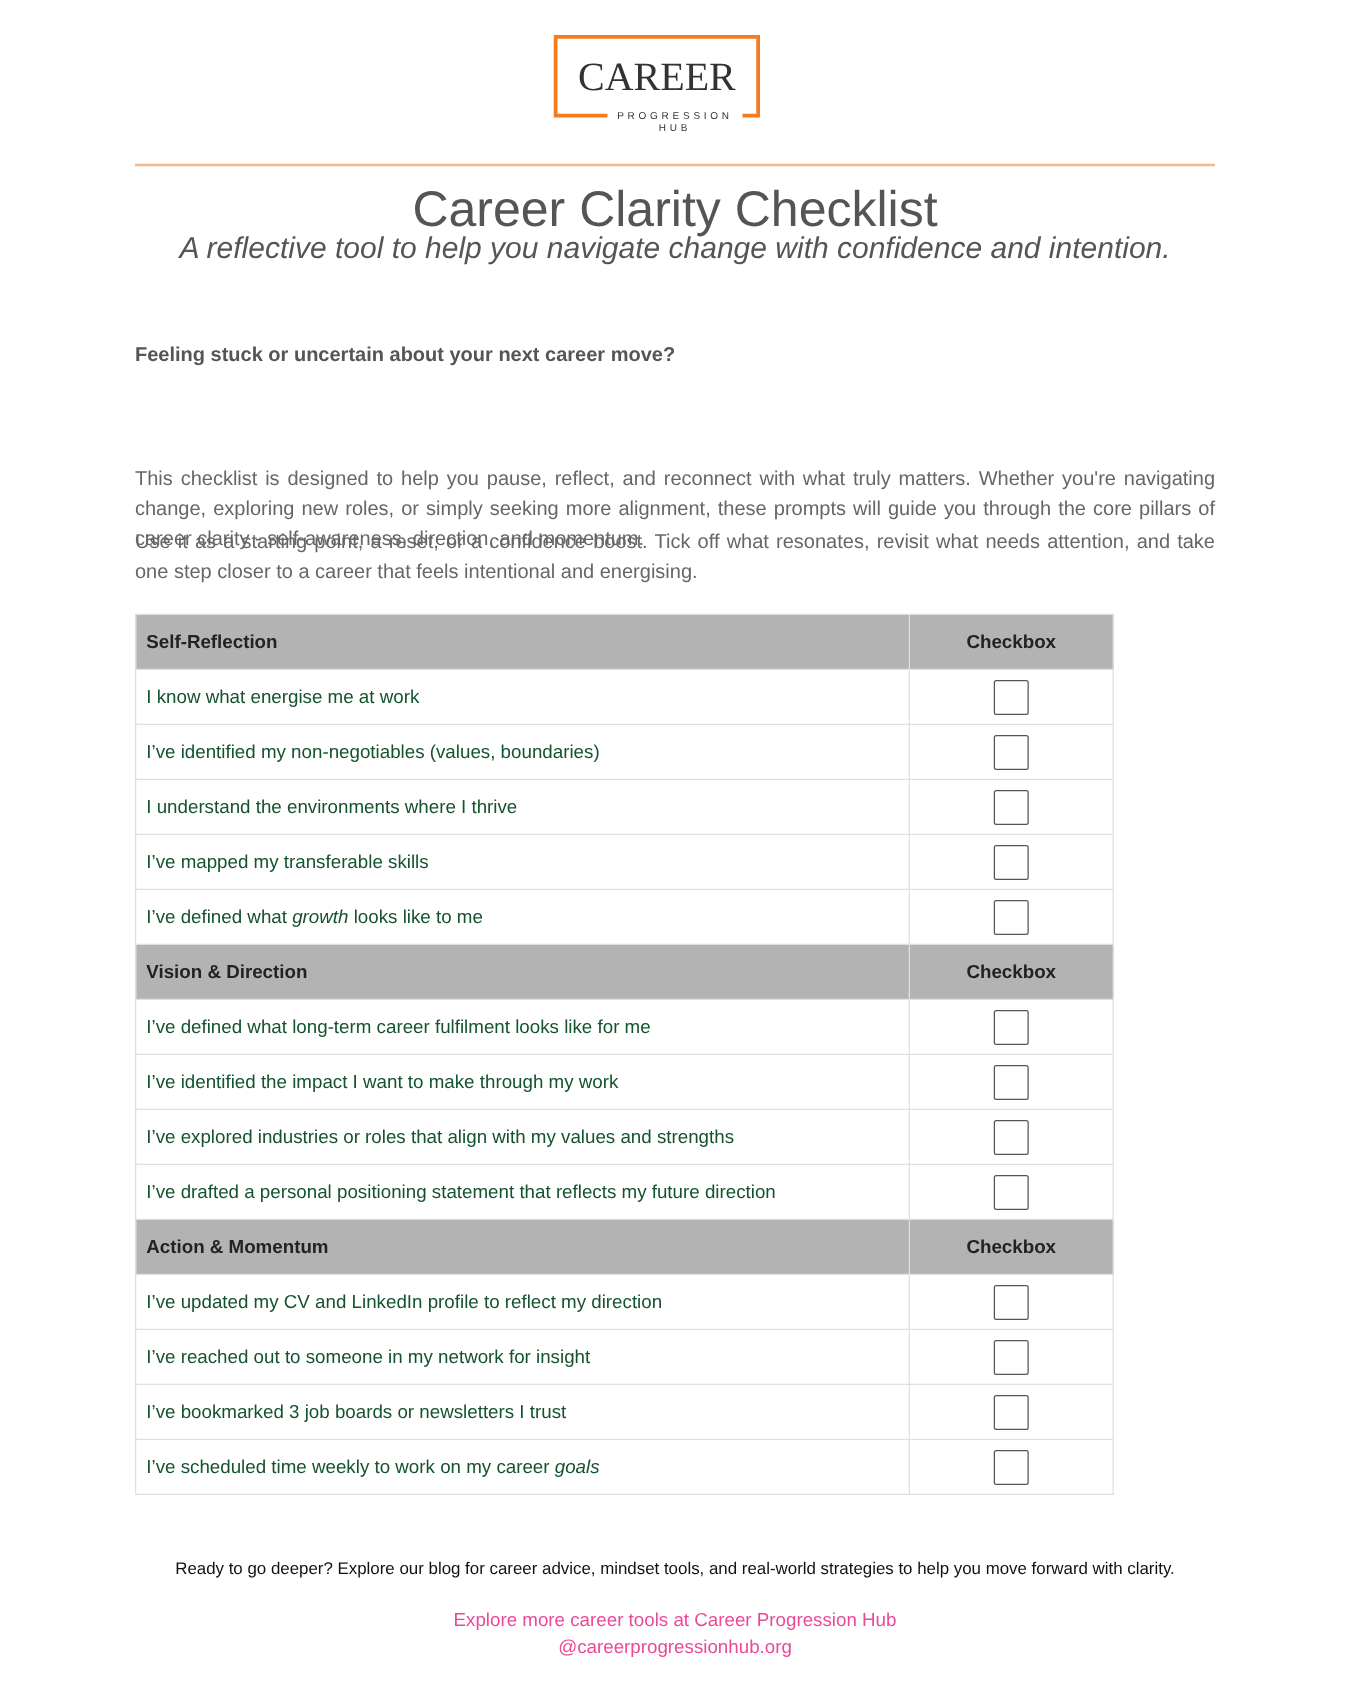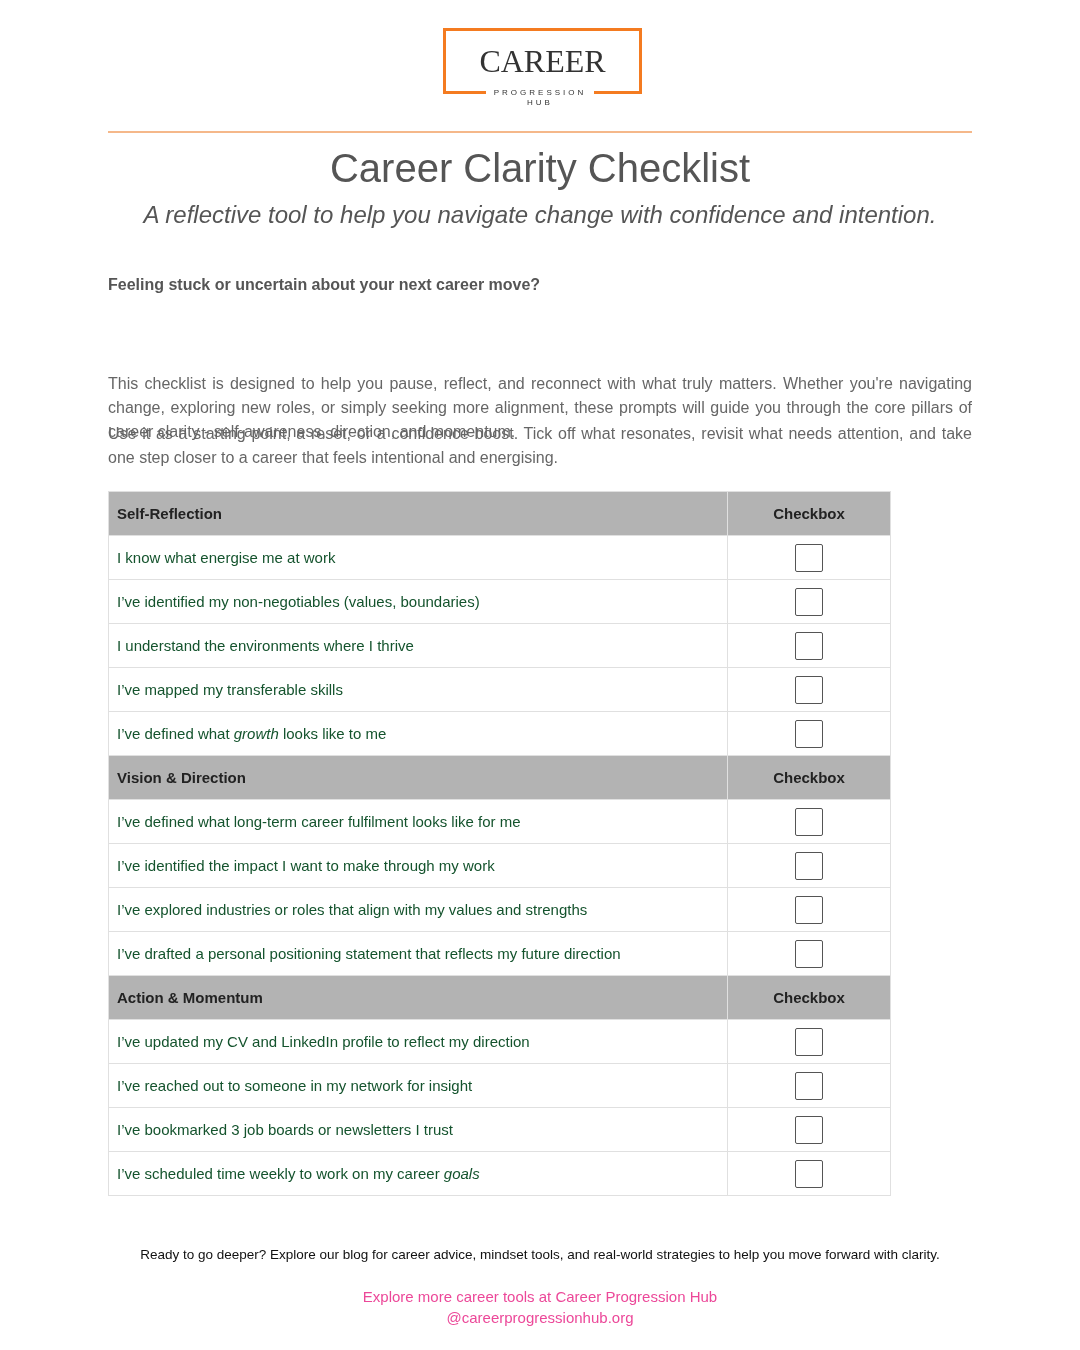--- a/index.html
+++ b/index.html
@@ -1,22 +1,22 @@
 <!DOCTYPE html>
 <html><head>
 <meta charset="utf-8">
 <style>
   html, body { margin:0; padding:0; background:#ffffff; }
   body { width:1080px; height:1350px; position:relative; font-family:"Liberation Sans", sans-serif; color:#555; }
-  .logo { position:absolute; left:443px; top:28px; width:199px; height:66px; box-sizing:border-box; border:3px solid #f47b20; }
+  .logo { position:absolute; left:443px; top:28px; width:165px; height:66px; box-sizing:border-box; border:3px solid #f47b20; }
   .logo-word { position:absolute; left:0; right:0; top:12px; text-align:center; font-family:"Liberation Serif", serif; font-size:32px; color:#333; letter-spacing:0px; }
   .logo-sub { position:absolute; left:486px; width:108px; top:88px; text-align:center; background:#fff; font-size:8px; letter-spacing:3px; color:#333; line-height:10px; }
   .rule { position:absolute; left:108px; width:864px; top:131px; height:2px; background:#f5b88a; }
   .title { position:absolute; left:0; right:0; top:146px; text-align:center; font-size:40px; color:#555; }
-  .subtitle { position:absolute; left:0; right:0; top:201px; text-align:center; font-size:24px; font-style:italic; color:#555; }
+  .subtitle { position:absolute; left:0; right:0; top:185px; text-align:center; font-size:24px; font-style:italic; color:#555; }
   .lead { position:absolute; left:108px; top:276px; font-size:16px; font-weight:bold; color:#555; }
   .para { position:absolute; left:108px; width:864px; font-size:16px; line-height:24px; text-align:justify; color:#666; }
   .p1 { top:326px;margin-top:46px; }
   .p2 { top:422px; }
   table { position:absolute; left:108px; top:491px; width:783px; border-collapse:collapse; font-family:Liberation Sans, sans-serif; }
   td { border:1px solid #e0e0e0; height:44px; padding:0 8px; font-size:15px; color:#14532d; box-sizing:border-box; }
   td.item { width:619px; }
   tr.section td { background:#b3b3b3; font-weight:bold; color:#222; border-color:#e0e0e0; }
   td.check-h { text-align:center; }
   td.check { text-align:center; }

